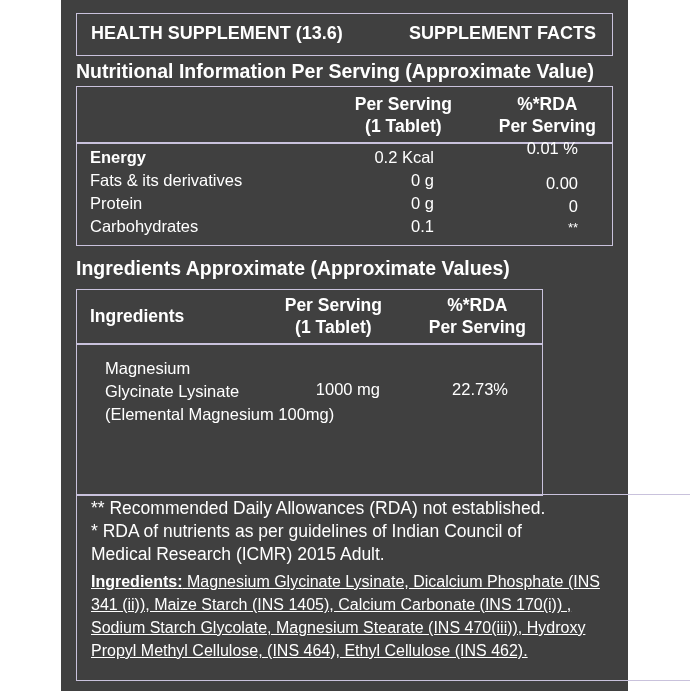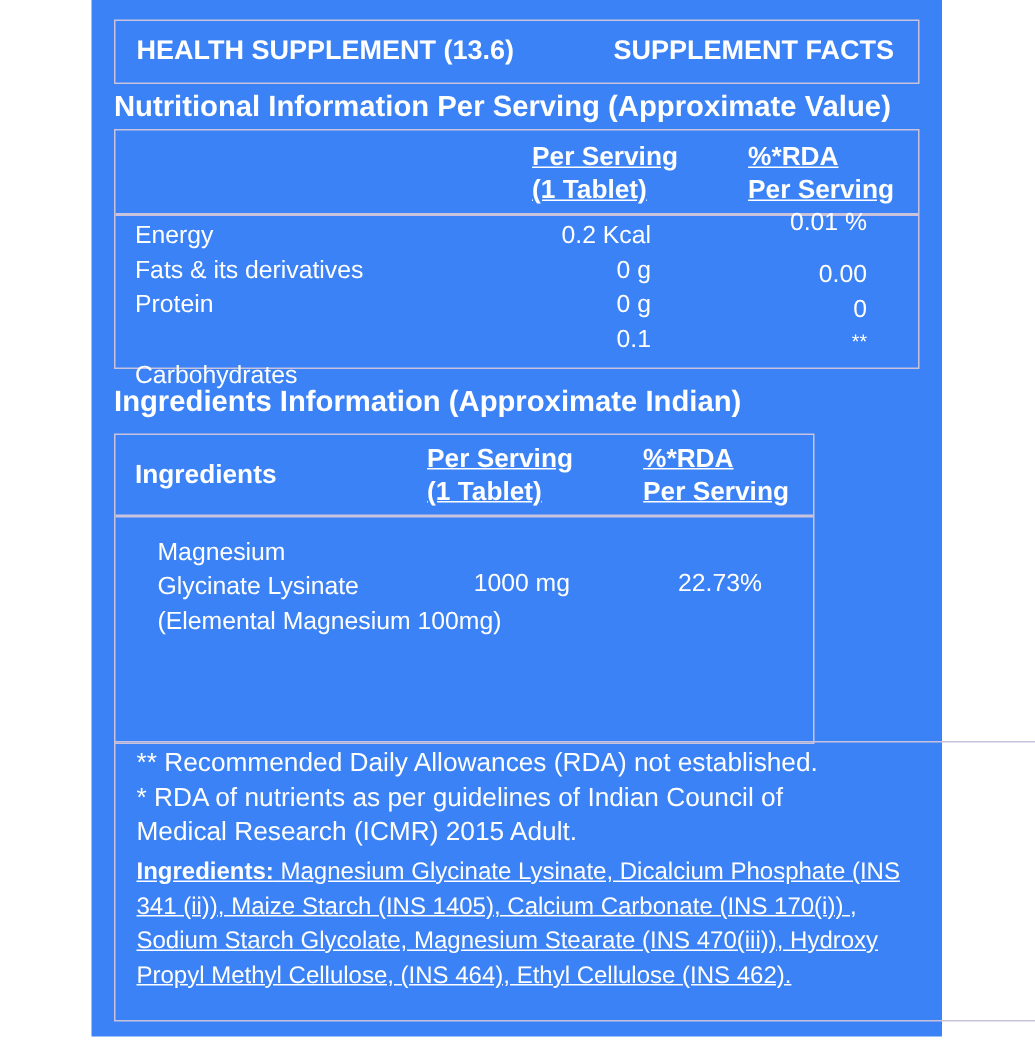--- a/index.html
+++ b/index.html
@@ -1,30 +1,30 @@
 <!DOCTYPE html>
 <html><head>
 <meta charset="utf-8">
 <style>
   html, body { margin:0; padding:0; background:#ffffff; }
   body { width:690px; height:700px; position:relative; overflow:hidden;
          font-family:"Liberation Sans", "DejaVu Sans", sans-serif; color:#ffffff; }
-  .panel { position:absolute; left:61px; top:0; width:567px; height:691px; background:#3b82f6; }
+  .panel { position:absolute; left:61px; top:0; width:567px; height:691px; background:#404040; }
   .box { position:absolute; border:1.5px solid #c9c2dc; box-sizing:border-box; }
   .t { position:absolute; white-space:nowrap; }
   .b { font-weight:bold; }
   .hdr { left:15px; top:13px; width:537px; height:43px; }
   .hdr .l { left:14px; top:9px; font-size:18px; }
   .hdr .r { right:16px; top:9px; font-size:18px; }
   .sec-title { font-size:19.5px; font-weight:bold; left:15px; }
   .nut { left:15px; top:86px; width:537px; height:160px; }
   .ing { left:15px; top:289px; width:467px; height:207px; }
   .foot { left:15px; top:494px; width:643px; height:187px; }
   .hline { position:absolute; left:0; right:0; height:1.5px; background:#c9c2dc; }
-  .colh { font-size:17.5px; font-weight:bold; text-align:left; line-height:22px;text-decoration:underline; }
+  .colh { font-size:17.5px; font-weight:bold; text-align:center; line-height:22px; }
   .row { font-size:16.5px; }
   .ft { font-size:17.5px; line-height:23px; left:14px; }
   .ingtxt { font-size:16px; line-height:23px; left:14px; white-space:normal; width:520px; }
 </style>
 </head>
 <body>
 
 <div class="panel">
 
   <div class="box hdr">
@@ -39,42 +39,42 @@
       <div>Per Serving</div>
       <div>(1 Tablet)</div>
     </div>
     <div class="t colh" style="right:16px; top:6px;">
       <div>%*RDA</div>
       <div>Per Serving</div>
     </div>
     <div class="hline" style="top:55px;"></div>
 
     <div>
-      <span class="t row" style="left:13px; top:61px;">Energy</span>
+      <span class="t row" style="left:13px; top:61px;font-weight:bold;">Energy</span>
       <span class="t row" style="right:178px; top:61px;">0.2 Kcal</span>
       <span class="t row" style="right:34px; top:52px;margin-left:36px;">0.01 %</span>
     </div>
     <div>
       <span class="t row" style="left:13px; top:84px;">Fats &amp; its derivatives</span>
       <span class="t row" style="right:178px; top:84px;">0 g</span>
       <span class="t row" style="right:34px; top:87px;">0.00</span>
     </div>
     <div>
       <span class="t row" style="left:13px; top:107px;">Protein</span>
       <span class="t row" style="right:178px; top:107px;">0 g</span>
       <span class="t row" style="right:34px; top:110px;">0</span>
     </div>
     <div>
-      <span class="t row" style="left:13px; top:130px;margin-top:24px;">Carbohydrates</span>
+      <span class="t row" style="left:13px; top:130px;">Carbohydrates</span>
       <span class="t row" style="right:178px; top:130px;">0.1</span>
       <span class="t row" style="right:34px; top:133px; font-size:13px;">**</span>
     </div>
   </div>
 
-  <span class="t sec-title" style="top:257px;">Ingredients Information (Approximate Indian)</span>
+  <span class="t sec-title" style="top:257px;">Ingredients Approximate (Approximate Values)</span>
 
   <div class="box ing">
     <span class="t b" style="left:13px; top:16px; font-size:17.5px;">Ingredients</span>
     <div class="t colh" style="right:160px; top:4px;">
       <div>Per Serving</div>
       <div>(1 Tablet)</div>
     </div>
     <div class="t colh" style="right:16px; top:4px;">
       <div>%*RDA</div>
       <div>Per Serving</div>

